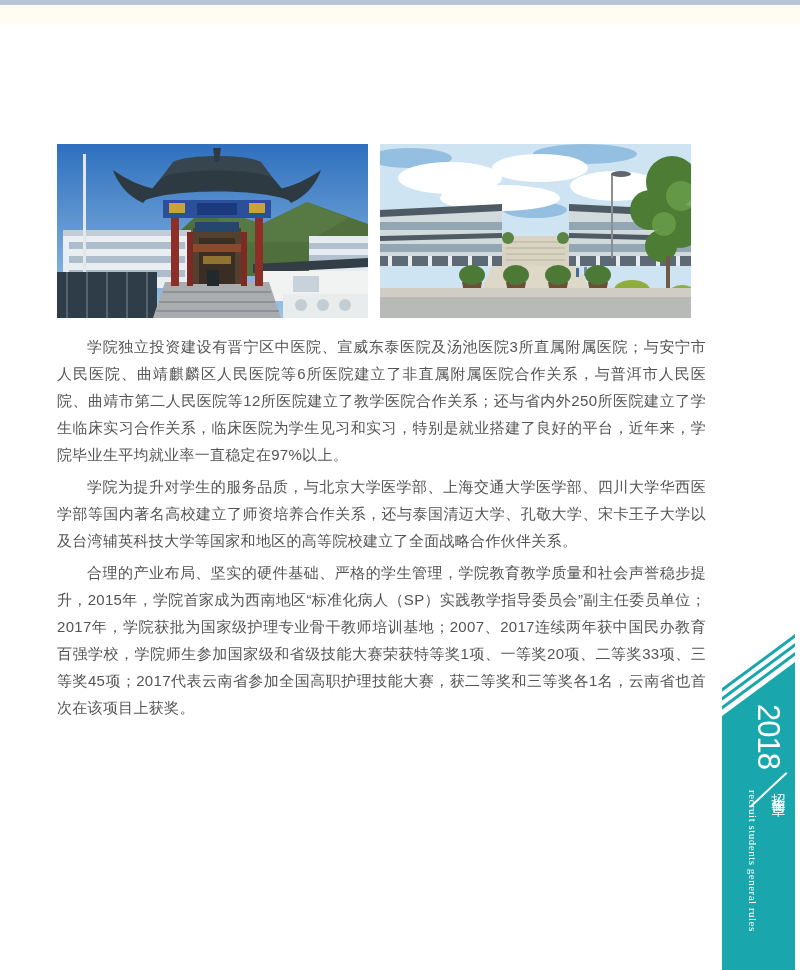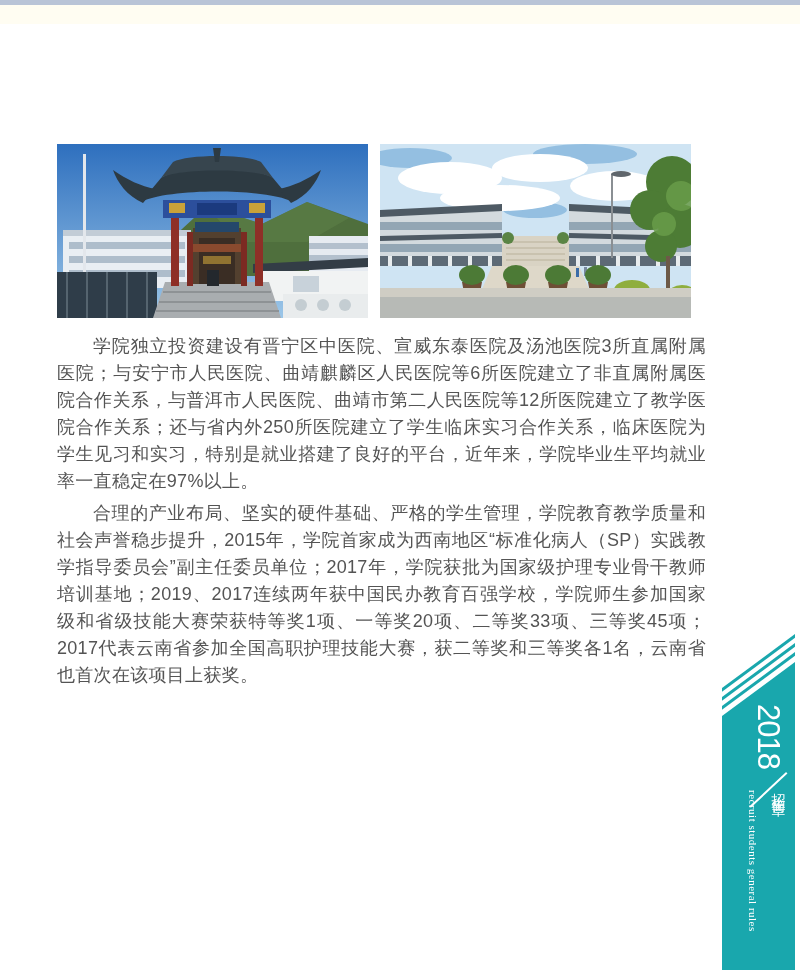--- a/index.html
+++ b/index.html
@@ -9,21 +9,21 @@
   }
   html,body{margin:0;padding:0;}
   body{background:#e9e9e9;font-family:"Liberation Sans","DejaVu Sans",sans-serif;}
   .page{position:relative;width:800px;height:970px;background:#ffffff;overflow:hidden;}
   .top-bar{position:absolute;top:0;left:0;width:800px;height:5px;background:var(--top-bar-color);}
   .top-tint{position:absolute;top:5px;left:0;width:800px;height:19px;background:#fffdf2;}
   .photo-row{position:absolute;top:144px;left:57px;display:flex;gap:12px;}
   .photo{margin:0;width:311px;height:174px;overflow:hidden;}
   .photo svg{display:block;width:311px;height:174px;}
   .content{position:absolute;top:333px;left:57px;width:649px;
-           font-size:18px;line-height:27px;color:var(--text-color);
+           font-size:15px;line-height:27px;color:var(--text-color);
            text-align:justify;letter-spacing:0.3px;}
   .content p{margin:0 0 5px 0;text-indent:2em;}
   
   .side-banner{position:absolute;top:612px;left:722px;width:73px;height:358px;overflow:hidden;}
   .stripe{position:absolute;left:-4px;width:125px;height:2.5px;background:var(--accent-color);
           transform-origin:0 0;transform:rotate(-36.5deg);}
   .s1{top:97px}.s2{top:88px}.s3{top:79px}
   .banner-body{position:absolute;top:0;left:0;width:73px;height:358px;background:var(--accent-color);
           clip-path:polygon(0 104px,73px 50px,73px 358px,0 358px);}
   .banner-year{position:absolute;left:28px;top:92px;writing-mode:vertical-rl;
@@ -206,21 +206,22 @@
             </g>
         </g>
         <polygon points="0,144 311,144 311,153 0,153" fill="#cfcdc4"></polygon>
         <rect x="0" y="153" width="311" height="21" fill="#b7bab6"></rect>
       </svg>
     </figure>
   </div>
 
   <main class="content">
     <p>学院独立投资建设有晋宁区中医院、宣威东泰医院及汤池医院3所直属附属医院；与安宁市人民医院、曲靖麒麟区人民医院等6所医院建立了非直属附属医院合作关系，与普洱市人民医院、曲靖市第二人民医院等12所医院建立了教学医院合作关系；还与省内外250所医院建立了学生临床实习合作关系，临床医院为学生见习和实习，特别是就业搭建了良好的平台，近年来，学院毕业生平均就业率一直稳定在97%以上。</p>
-    <p>合理的产业布局、坚实的硬件基础、严格的学生管理，学院教育教学质量和社会声誉稳步提升，2015年，学院首家成为西南地区“标准化病人（SP）实践教学指导委员会”副主任委员单位；2017年，学院获批为国家级护理专业骨干教师培训基地；2019、2017连续两年获中国民办教育百强学校，学院师生参加国家级和省级技能大赛荣获特等奖1项、一等奖20项、二等奖33项、三等奖45项；2017代表云南省参加全国高职护理技能大赛，获二等奖和三等奖各1名，云南省也首次在该项目上获奖。</p>
+    <p>学院为提升对学生的服务品质，与北京大学医学部、上海交通大学医学部、四川大学华西医学部等国内著名高校建立了师资培养合作关系，还与泰国清迈大学、孔敬大学、宋卡王子大学以及台湾辅英科技大学等国家和地区的高等院校建立了全面战略合作伙伴关系。</p>
+    <p>合理的产业布局、坚实的硬件基础、严格的学生管理，学院教育教学质量和社会声誉稳步提升，2015年，学院首家成为西南地区“标准化病人（SP）实践教学指导委员会”副主任委员单位；2017年，学院获批为国家级护理专业骨干教师培训基地；2007、2017连续两年获中国民办教育百强学校，学院师生参加国家级和省级技能大赛荣获特等奖1项、一等奖20项、二等奖33项、三等奖45项；2017代表云南省参加全国高职护理技能大赛，获二等奖和三等奖各1名，云南省也首次在该项目上获奖。</p>
   </main>
 
   <aside class="side-banner">
     <div class="stripe s1"></div>
     <div class="stripe s2"></div>
     <div class="stripe s3"></div>
     <div class="banner-body"></div>
     <div class="banner-year">2018</div>
     <div class="banner-slash"></div>
     <div class="banner-cn">招生简章</div>

